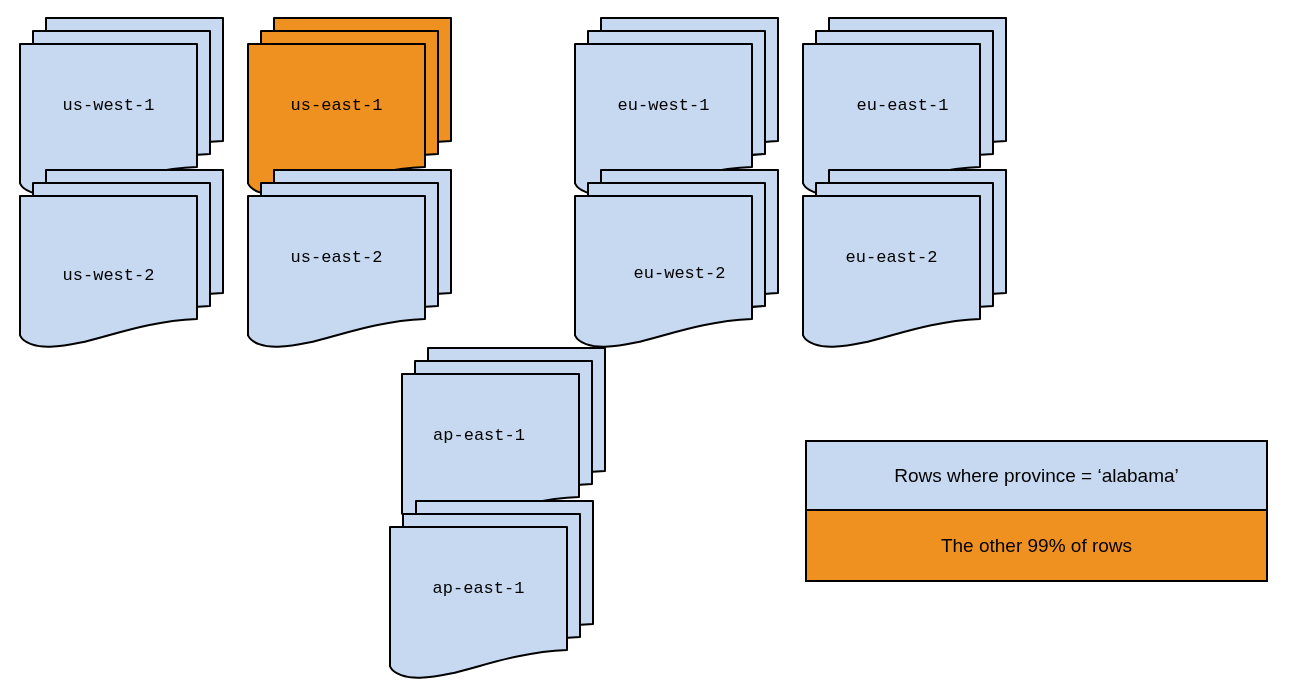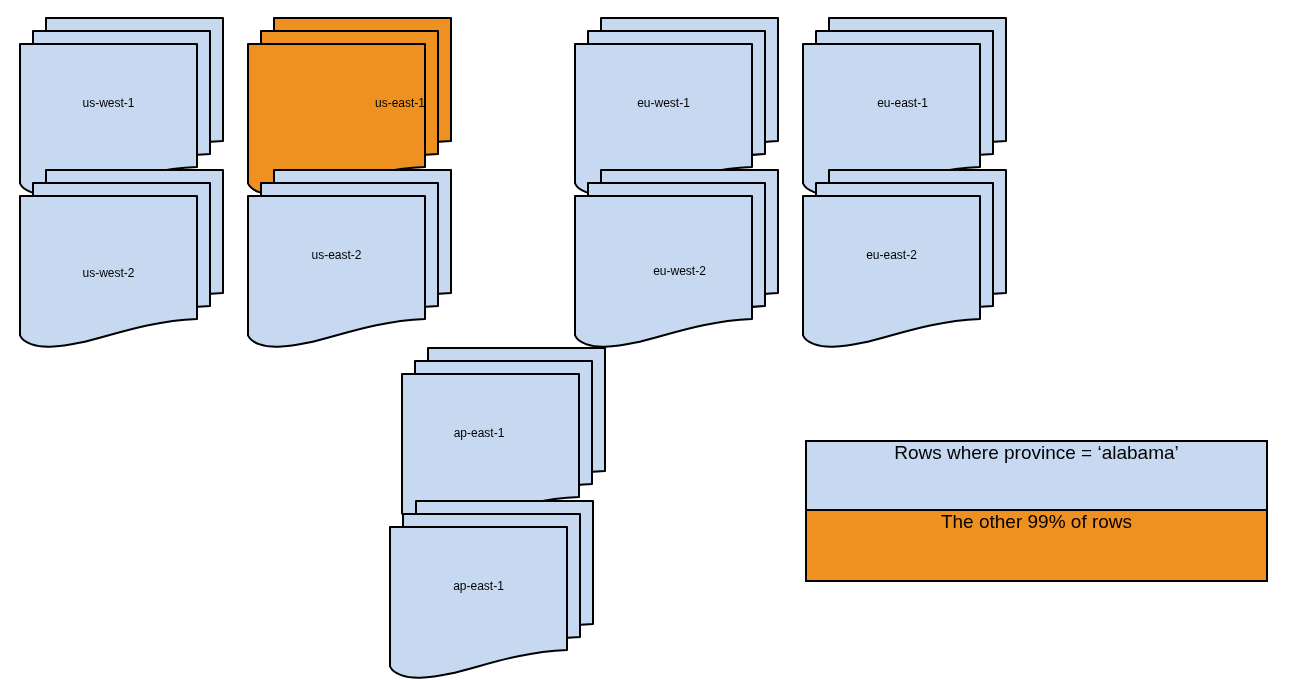--- a/index.html
+++ b/index.html
@@ -16,38 +16,39 @@
   }
   #canvas {
     position: absolute;
     left: 0;
     top: 0;
     width: 1296px;
     height: 680px;
   }
   .stack-label {
     position: absolute;
-    font-family: Liberation Sans, sans-serif;
-    font-size: 12px;
+    font-family: Liberation Mono, monospace;
+    font-size: 17px;
     color: #000000;
     text-align: center;
     white-space: nowrap;
     pointer-events: none;
     letter-spacing: 0px;
   }
   .legend-box {
     position: absolute;
     box-sizing: border-box;
     border: 2px solid #000000;
     display: flex;
     flex-direction: column;
   }
   .legend-row {
     flex: 1 1 50%;
     display: flex;
+    align-items: center;
     justify-content: center;
     font-family: "Liberation Sans", sans-serif;
     font-size: 19px;
     color: #000000;
     box-sizing: border-box;
     white-space: nowrap;
   }
   .legend-row.top {
     border-bottom: 2px solid #000000;
   }
@@ -105,21 +106,21 @@
       <g>
         <path d="M 416 501 L 593 501 L 593 624 C 525.74 627.15 490.34000000000003 650.25 446.09000000000003 651.72 C 431.93 652.14 419.54 648.15 416 640.38 Z" fill="#c6d9f1" stroke="#000000" stroke-width="2" stroke-linejoin="round"></path>
         <path d="M 403 514 L 580 514 L 580 637 C 512.74 640.15 477.34000000000003 663.25 433.09000000000003 664.72 C 418.93 665.14 406.54 661.15 403 653.38 Z" fill="#c6d9f1" stroke="#000000" stroke-width="2" stroke-linejoin="round"></path>
         <path d="M 390 527 L 567 527 L 567 650 C 499.74 653.15 464.34000000000003 676.25 420.09000000000003 677.72 C 405.93 678.14 393.54 674.15 390 666.38 Z" fill="#c6d9f1" stroke="#000000" stroke-width="2" stroke-linejoin="round"></path>
       </g>
     </svg>
 </div>
 
 <div id="labels-layer">
     <div class="stack-label" style="left: 20px; top: 96px; width: 177px;">us-west-1</div>
-    <div class="stack-label" style="left: 248px; top: 96px; width: 177px; text-align: right;">us-east-1</div>
+    <div class="stack-label" style="left: 248px; top: 96px; width: 177px;">us-east-1</div>
     <div class="stack-label" style="left: 575px; top: 96px; width: 177px;">eu-west-1</div>
     <div class="stack-label" style="left: 803px; top: 96px; width: 199px;">eu-east-1</div>
     <div class="stack-label" style="left: 20px; top: 248px; width: 177px; margin-top: 18px;">us-west-2</div>
     <div class="stack-label" style="left: 248px; top: 248px; width: 177px;">us-east-2</div>
     <div class="stack-label" style="left: 575px; top: 264px; width: 209px;">eu-west-2</div>
     <div class="stack-label" style="left: 803px; top: 248px; width: 177px;">eu-east-2</div>
     <div class="stack-label" style="left: 402px; top: 426px; width: 154px;">ap-east-1</div>
     <div class="stack-label" style="left: 390px; top: 579px; width: 177px;">ap-east-1</div>
   </div>
 

